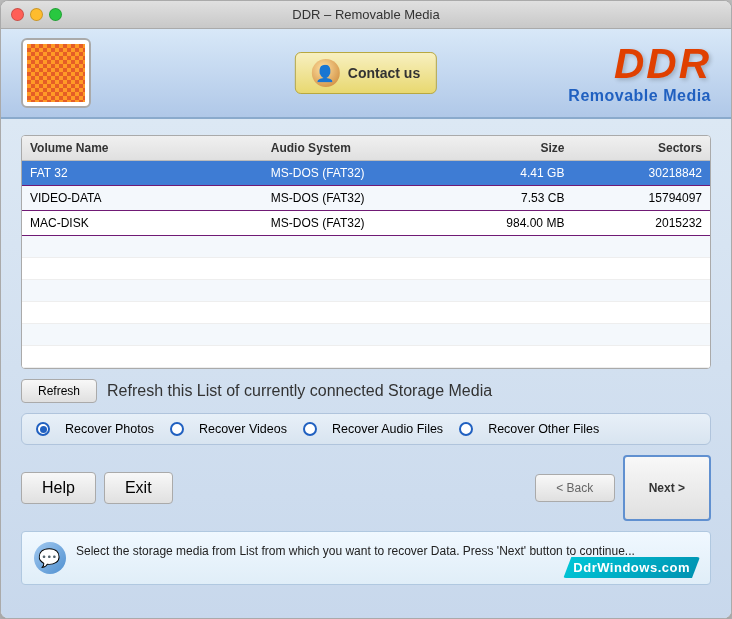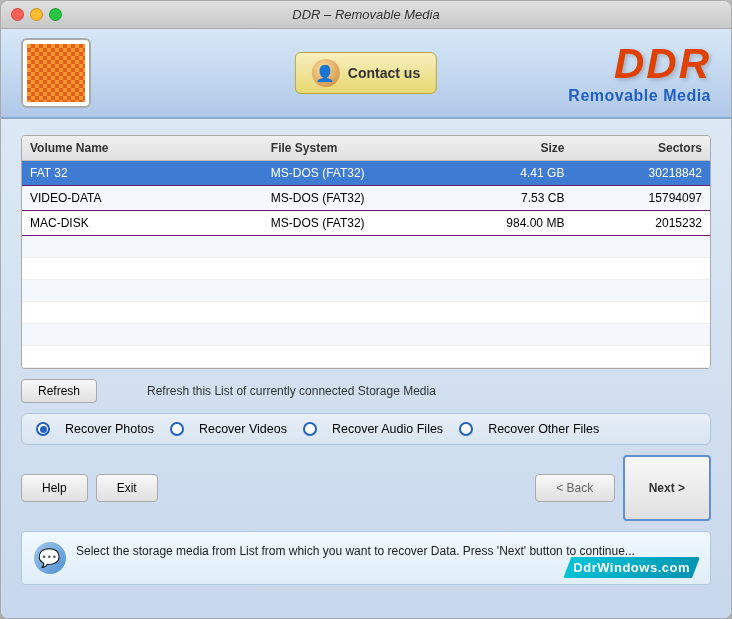--- a/index.html
+++ b/index.html
@@ -48,21 +48,20 @@
       border-radius: 50%;
       border: 1px solid rgba(0,0,0,0.2);
     }
     .tb-btn.close { background: #ff5f57; }
     .tb-btn.minimize { background: #febc2e; }
     .tb-btn.maximize { background: #28c840; }
     .title-bar-title {
       font-size: 13px;
       color: #333;
       font-weight: 500;
-      font-style: italic;
     }
 
     
     .app-header {
       background: linear-gradient(to bottom, #d8e8f8, #b0c8e8);
       height: 90px;
       display: flex;
       align-items: center;
       padding: 0 20px;
       border-bottom: 2px solid #8aaacc;
@@ -197,21 +196,21 @@
     .refresh-btn {
       background: linear-gradient(to bottom, #f8f8f8, #e0e0e0);
       border: 1px solid #aaa;
       border-radius: 4px;
       padding: 4px 16px;
       font-size: 12px;
       cursor: pointer;
       min-width: 70px;
       text-align: center;
     }
-    .refresh-label { font-size: 12px; color: #333; margin-left: 40px; }
+    .refresh-label { font-size: 16px; color: #333; }
 
     
     .recovery-options {
       display: flex;
       align-items: center;
       gap: 16px;
       background: linear-gradient(to bottom, #e8f0f8, #d8e4f0);
       border: 1px solid #b0c4dc;
       border-radius: 6px;
       padding: 8px 14px;
@@ -253,21 +252,21 @@
       display: flex;
       align-items: center;
       gap: 8px;
       flex-shrink: 0;
     }
     .btn-help, .btn-exit {
       background: linear-gradient(to bottom, #f8f8f8, #e0e0e0);
       border: 1px solid #aaa;
       border-radius: 4px;
       padding: 6px 20px;
-      font-size: 12px;
+      font-size: 16px;
       cursor: pointer;
     }
     .btn-spacer { flex: 1; }
     .btn-back {
       background: linear-gradient(to bottom, #f8f8f8, #e0e0e0);
       border: 1px solid #aaa;
       border-radius: 4px;
       padding: 6px 20px;
       font-size: 12px;
       cursor: pointer;
@@ -362,21 +361,21 @@
     </div>
   </div>
 
   <div class="main-content">
 
     <div class="disk-table">
       <table>
         <thead>
           <tr>
             <th>Volume Name</th>
-            <th>File System</th>
+            <th>Audio System</th>
             <th>Size</th>
             <th>Sectors</th>
           </tr>
         </thead>
         <tbody id="table-body">
 
         <tr class="selected">
     <td>FAT 32</td>
     <td>MS-DOS (FAT32)</td>
     <td>4.41 GB</td>

